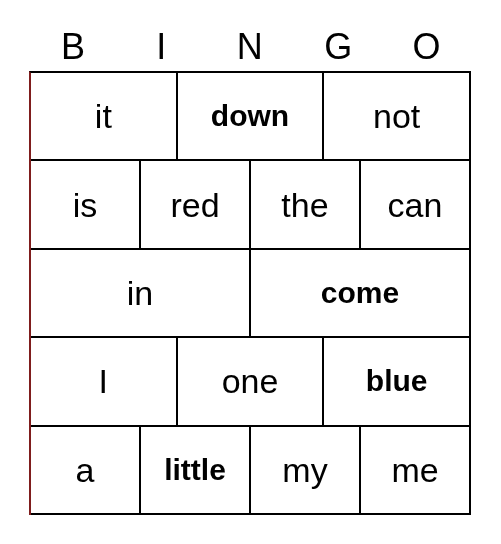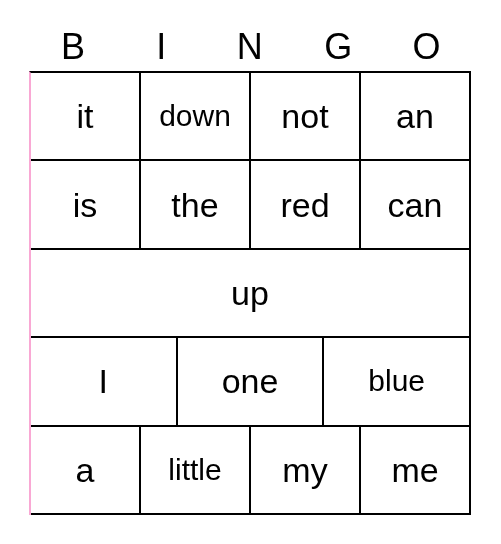--- a/index.html
+++ b/index.html
@@ -43,21 +43,21 @@
 
   
   .grid {
     position: absolute;
     left: 29px;
     top: 71px;
     width: 442px;
     height: 444px;
     box-sizing: border-box;
     border-top: 2px solid #000;
-    border-left: 2px solid #f9a8d4;
+    border-left: 2px solid #7f1d1d;
     display: flex;
     flex-direction: column;
   }
   .grid-row {
     flex: 1 1 0;
     display: flex;
   }
   .grid-cell {
     flex: 1 1 0;
     box-sizing: border-box;
@@ -69,21 +69,21 @@
     background: #ffffff;
     overflow: hidden;
   }
   .cell-text {
     font-size: 34px;
     line-height: 1;
     white-space: nowrap;
     text-align: center;
   }
   
-  .cell-text.fit-5 { font-size: 30px; }
+  .cell-text.fit-5 { font-size: 30px; font-weight: bold; }
 </style>
 </head>
 <body>
 
 <div id="bingo-card">
 
   <div class="header-row">
     <div class="header-cell">B</div>
     <div class="header-cell">I</div>
     <div class="header-cell">N</div>
@@ -96,43 +96,43 @@
     <div class="grid-row">
       <div class="grid-cell">
           <span class="cell-text">it</span>
         </div>
       <div class="grid-cell">
           <span class="cell-text fit-5">down</span>
         </div>
       <div class="grid-cell">
           <span class="cell-text">not</span>
         </div>
-      <div class="grid-cell">
-          <span class="cell-text">an</span>
-        </div>
     </div>
 
     <div class="grid-row">
       <div class="grid-cell">
           <span class="cell-text">is</span>
         </div>
       <div class="grid-cell">
-          <span class="cell-text">the</span>
+          <span class="cell-text">red</span>
         </div>
       <div class="grid-cell">
-          <span class="cell-text">red</span>
+          <span class="cell-text">the</span>
         </div>
       <div class="grid-cell">
           <span class="cell-text">can</span>
         </div>
     </div>
 
     <div class="grid-row">
       <div class="grid-cell">
-          <span class="cell-text">up</span>
+          <span class="cell-text">in</span>
+        </div>
+      <div class="grid-cell">
+          <span class="cell-text fit-5">come</span>
         </div>
     </div>
 
     <div class="grid-row">
       <div class="grid-cell">
           <span class="cell-text">I</span>
         </div>
       <div class="grid-cell">
           <span class="cell-text">one</span>
         </div>

